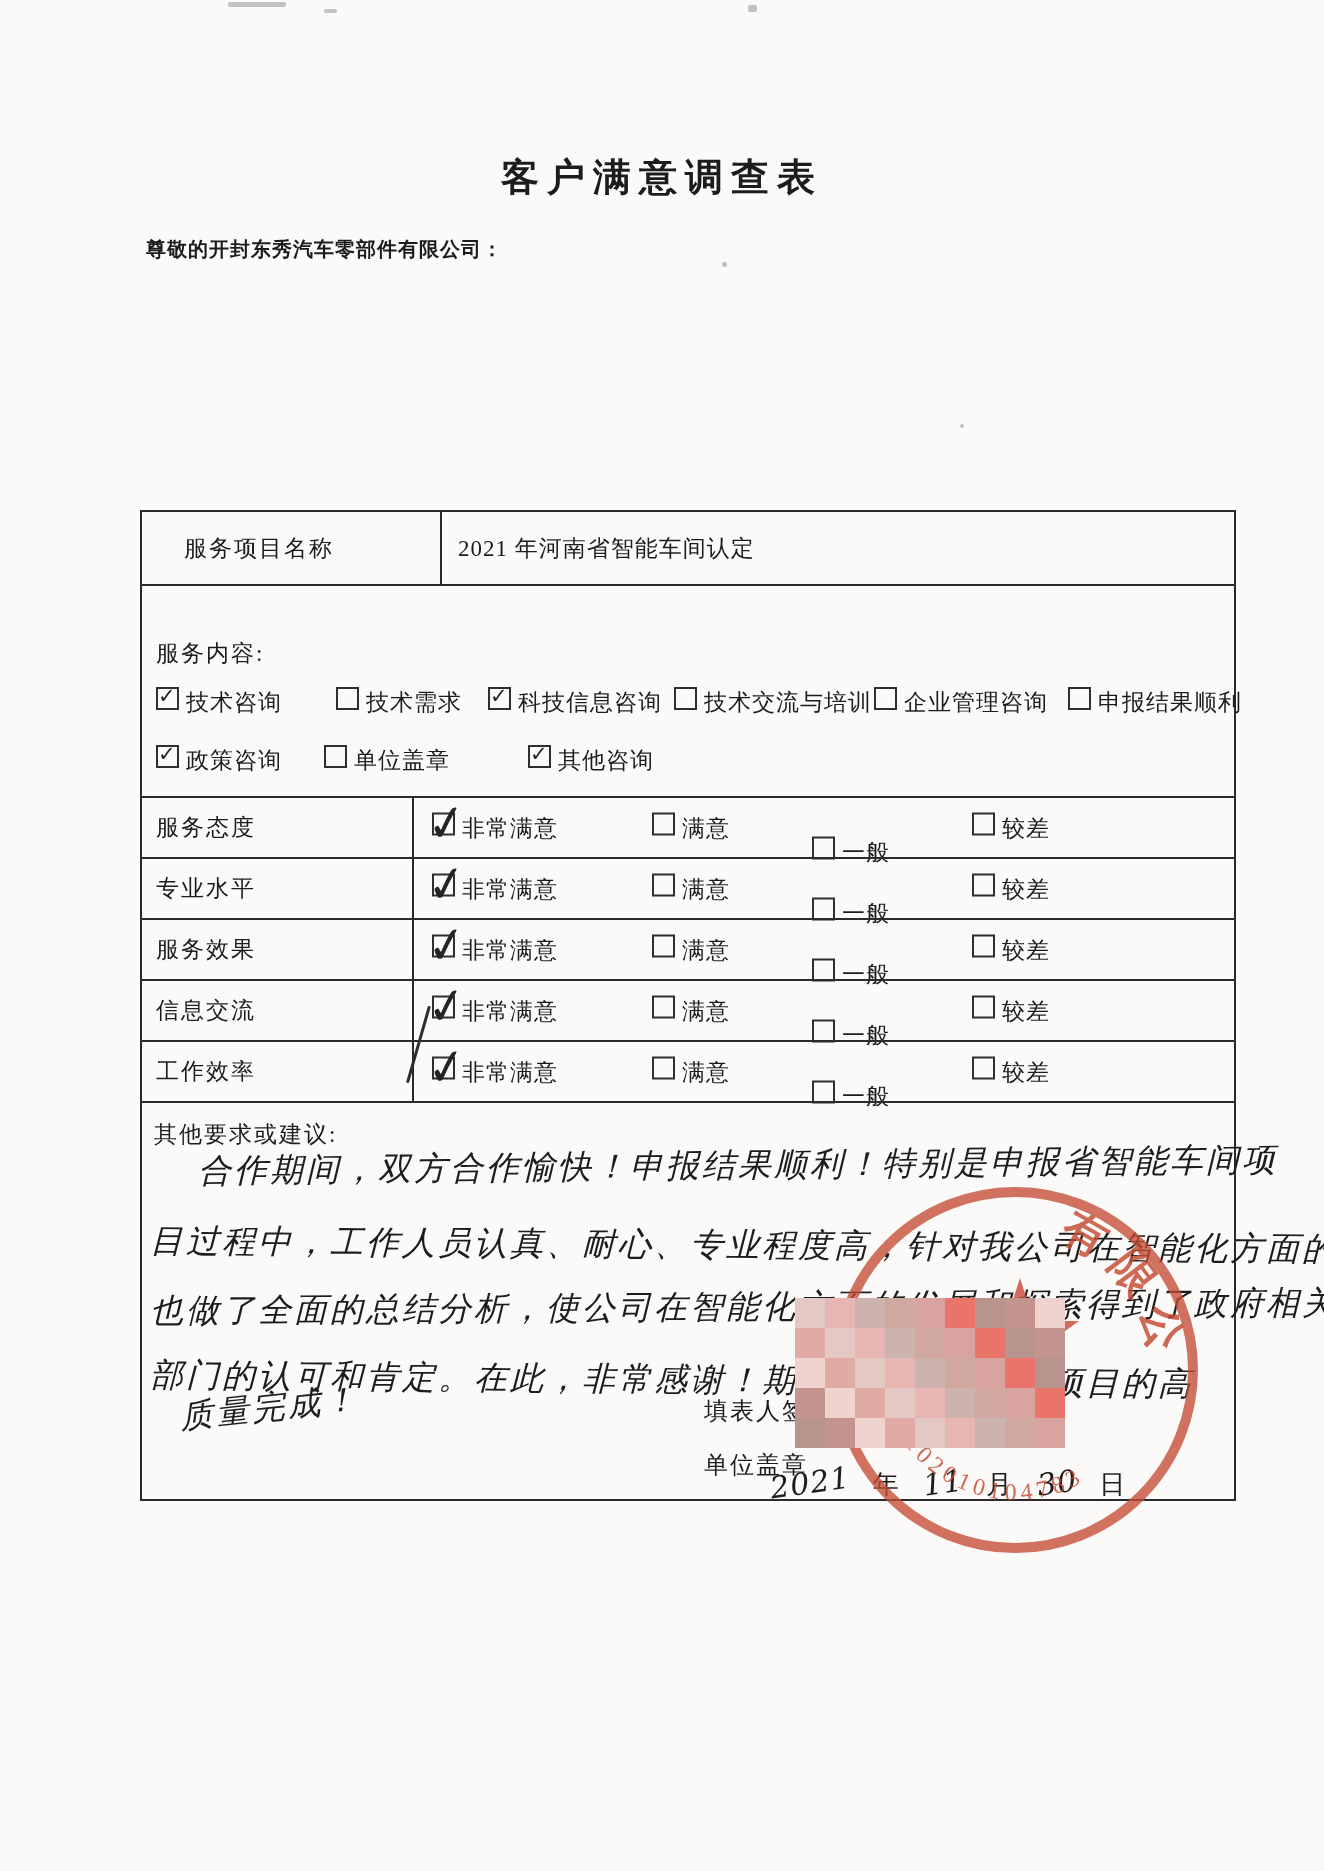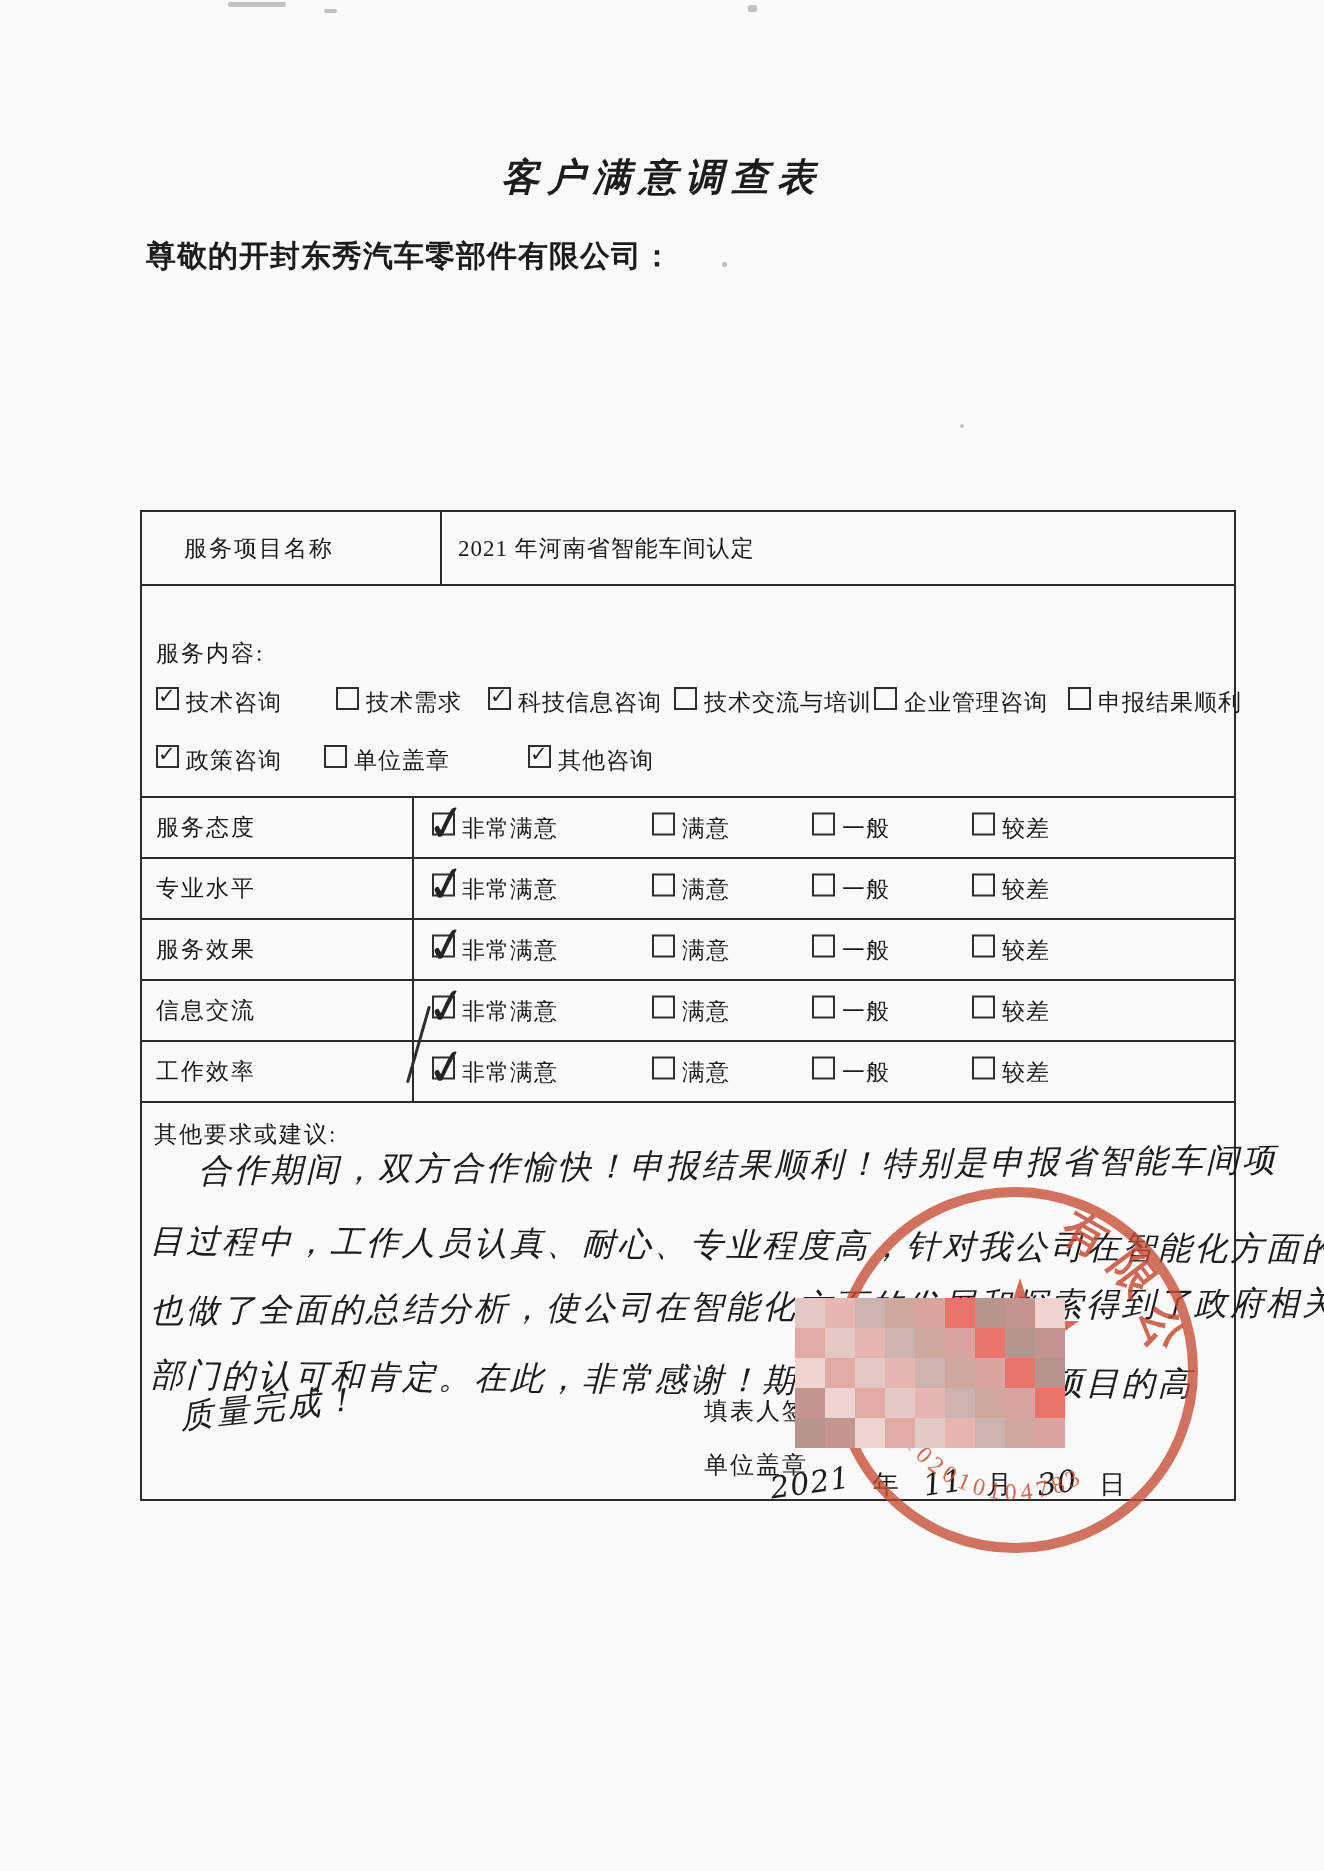--- a/index.html
+++ b/index.html
@@ -10,25 +10,25 @@
     font-family:"Liberation Serif","DejaVu Serif",serif;
     color:#1c1c1c;
     overflow:hidden;
   }
   
   .speck{position:absolute;background:#8f9397;opacity:.55;border-radius:2px;}
 
   .doc-title{
     position:absolute;top:152px;left:0;width:100%;
     text-align:center;font-size:38px;font-weight:bold;
-    letter-spacing:8px;margin:0;font-style:italic;
+    letter-spacing:8px;margin:0;
   }
   .salutation{
     position:absolute;top:236px;left:146px;
-    font-size:30px;font-weight:bold;letter-spacing:1px;
+    font-size:20px;font-weight:bold;letter-spacing:1px;
   }
   .intro{
     position:absolute;top:300px;left:146px;width:1046px;
     font-size:23.5px;line-height:46px;text-align:justify;
     text-indent:2em;margin:0;
   }
 
   
   .tbl{
     position:absolute;left:140px;top:510px;width:1096px;
@@ -62,21 +62,21 @@
     content:"\2713";position:absolute;top:-5px;left:0px;
     font-size:21px;font-weight:bold;font-family:"DejaVu Sans",sans-serif;color:#222;
   }
   .box.hand.checked::after{
     content:"\2713";position:absolute;top:-19px;left:-7px;
     font-size:47px;font-weight:normal;color:#242424;
     transform:rotate(-7deg) scaleY(1.08);
   }
   .opts-cell{position:relative;flex:1;padding-left:24px;}
   .opts-cell .opt{position:absolute;top:50%;transform:translateY(-50%);}
-  .op0{left:18px;} .op1{left:238px;} .op2{left:398px;} .op3{left:558px;}
+  .op0{left:18px;} .op1{left:238px;} .op2{left:398px;margin-top:24px;} .op3{left:558px;}
 
   
   .sugg-label{position:absolute;left:12px;top:16px;letter-spacing:2px;}
   .hand{
     font-family:"DejaVu Serif",serif;font-style:italic;
     color:#1d1d1d;white-space:nowrap;
   }
   .hw-line{position:absolute;font-size:33px;letter-spacing:3px;transform-origin:left center;}
   .hw-0{left:56px;top:46px;transform:rotate(-0.6deg);}
   .hw-1{left:8px; top:116px;transform:rotate(0.4deg);}

